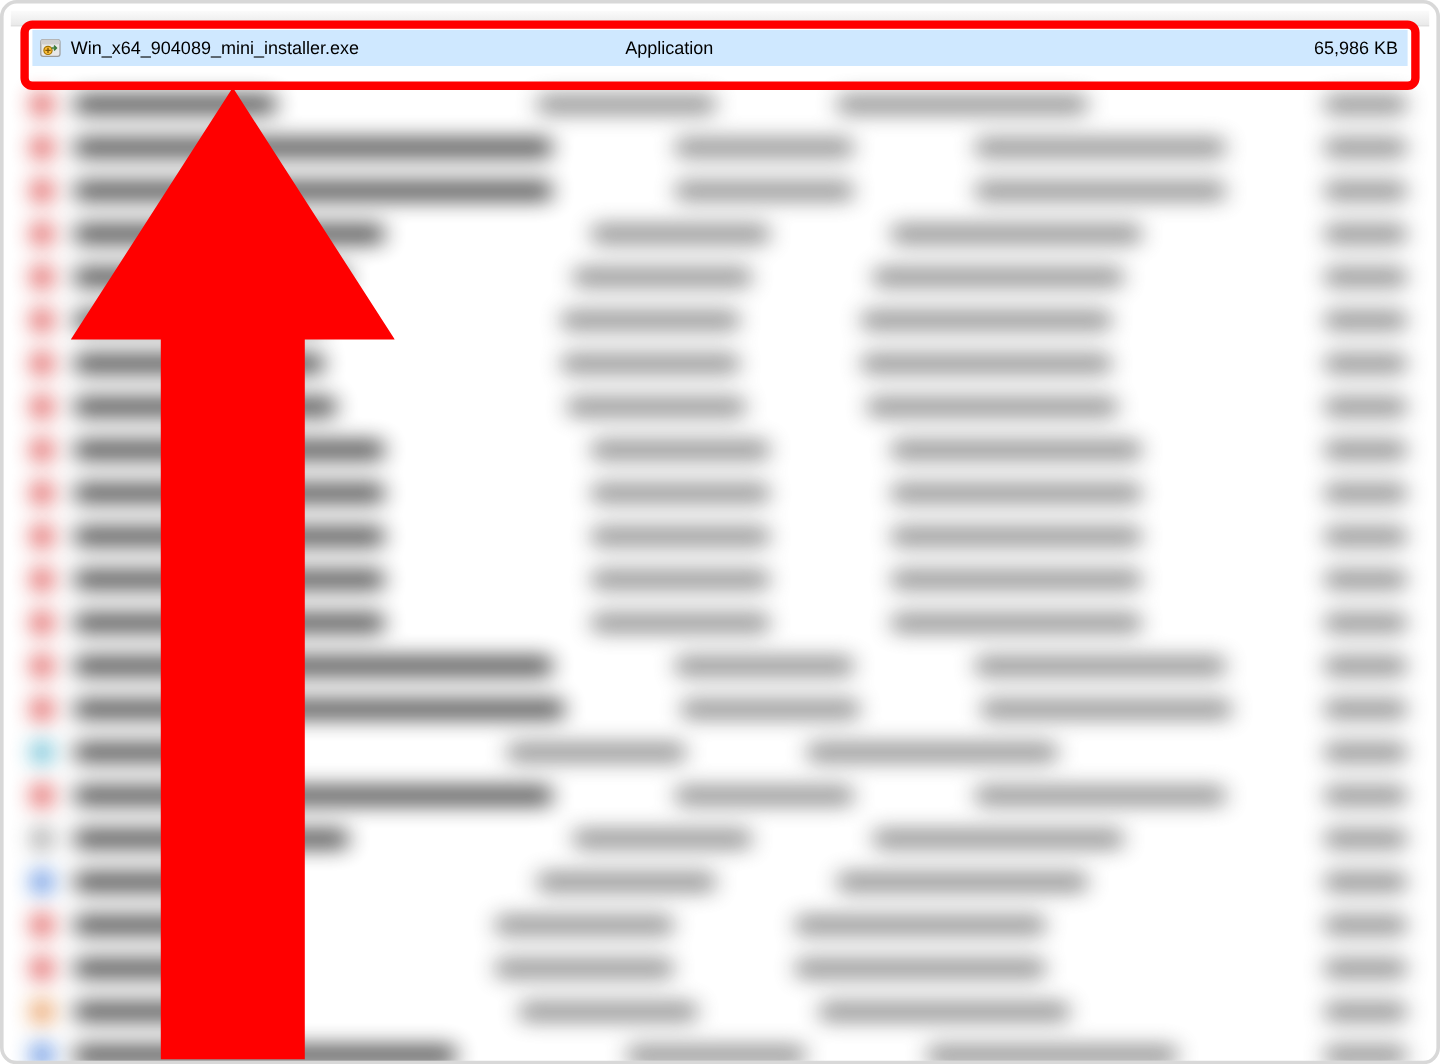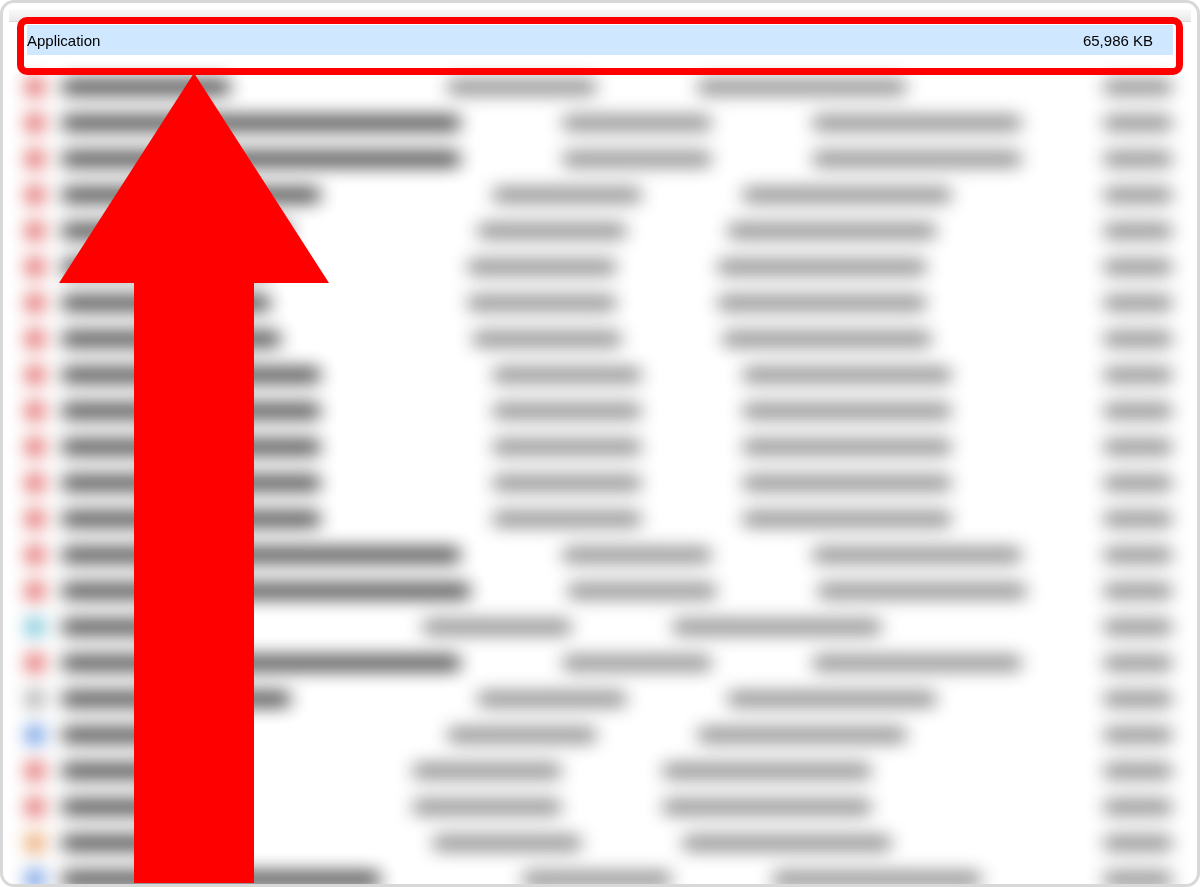--- a/index.html
+++ b/index.html
@@ -16,21 +16,21 @@
   
   .row{position:absolute;left:24px;right:24px;height:30px;display:flex;
     align-items:center;box-sizing:border-box}
   .row.selected{background:#cfe8ff}
   .row.selected .cell{color:#000}
 
   .cell{white-space:nowrap;overflow:hidden}
   .c-name{flex:0 0 488px;display:flex;align-items:center;gap:8px;padding-left:6px}
   .c-date{flex:0 0 270px;color:#555}
   .c-type{flex:0 0 250px;color:#555}
-  .c-size{flex:1 1 auto;text-align:right;color:#555;padding-right:20px}
+  .c-size{flex:1 1 auto;text-align:right;color:#555;padding-right:8px}
 
   
   .file-icon{width:18px;height:18px;display:inline-flex;align-items:center;
     justify-content:center}
   .file-icon svg{width:18px;height:18px}
 
   
   .redbox{position:absolute;left:14px;right:14px;top:14px;height:44px;
     border:7px solid #ff0000;border-radius:10px;pointer-events:none}
 
@@ -223,20 +223,32 @@
       <div class="brow">
         <span class="b-icon blue-ic"></span>
         <span class="b-name" style="width:320px"></span>
         <span class="b-date"></span>
         <span class="b-type"></span>
         <span class="b-size"></span>
       </div>
     </div>
 
   <div class="row selected" style="top:22px">
+    <div class="cell c-name">
+      <span class="file-icon">
+        <svg viewBox="0 0 18 18">
+          <rect x="1" y="2" width="16" height="14" rx="2" fill="#e8e8e8" stroke="#9a9a9a"></rect>
+          <rect x="1" y="2" width="16" height="4" rx="2" fill="#cfcfcf"></rect>
+          <circle cx="7" cy="11" r="3.4" fill="#ffbf3a" stroke="#a37400"></circle>
+          <path d="M7 8.8 v4.4 M4.8 11 h4.4" stroke="#7a5200" stroke-width="1.1"></path>
+          <path d="M12 7 l2 2 -2 2 M14 9 h-4" fill="none" stroke="#3a7a3a" stroke-width="1.3"></path>
+        </svg>
+      </span>
+      <span>Win_x64_904089_mini_installer.exe</span>
+    </div>
     <div class="cell c-type">Application</div>
     <div class="cell c-size">65,986 KB</div>
   </div>
 
   <div class="redbox"></div>
 
   <div class="arrow">
     <svg viewBox="0 0 270 810" preserveAspectRatio="none">
       <polygon fill="#ff0000" points="135,0 270,210 195,210 195,810 75,810 75,210 0,210"></polygon>
     </svg>

